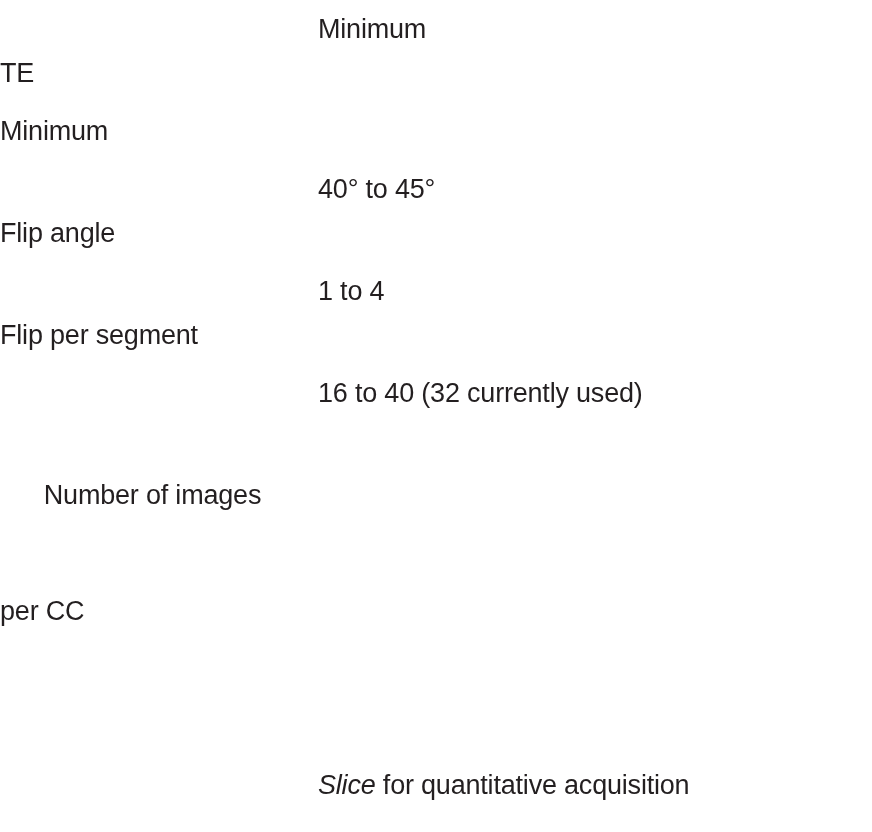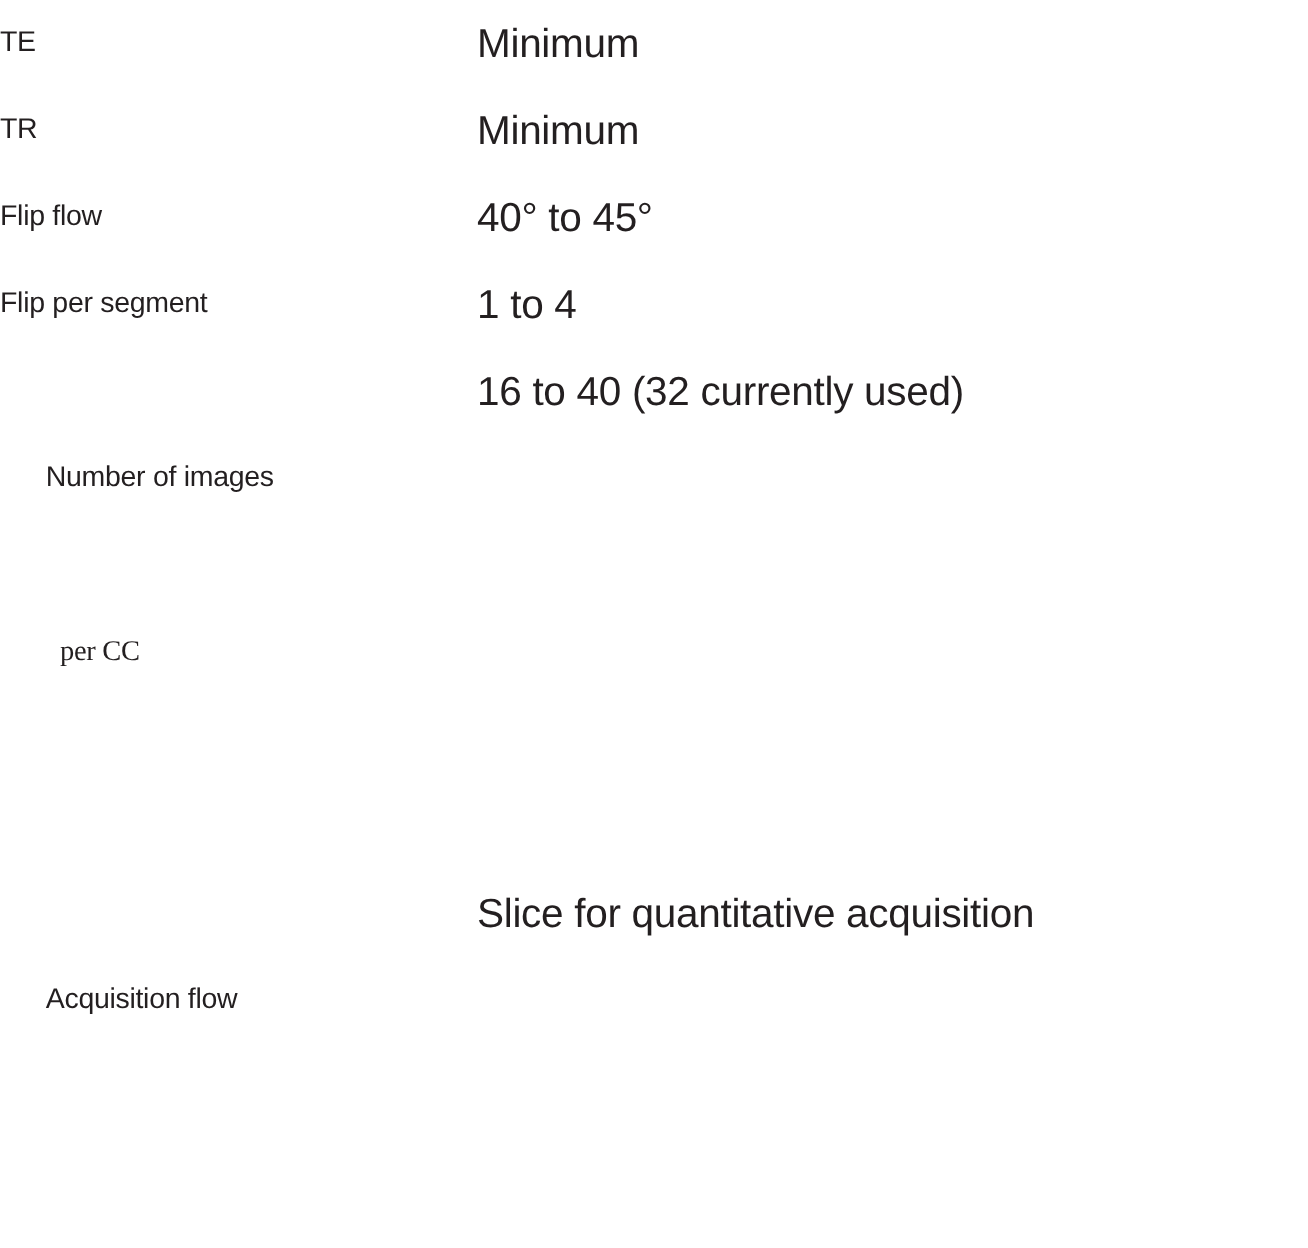--- a/index.html
+++ b/index.html
@@ -19,38 +19,38 @@
     padding: 0;
     box-sizing: border-box;
   }
   .row {
     display: flex;
     align-items: flex-start;
   }
   .cell-label {
     width: 318px;
     flex: 0 0 318px;
-    font-size: 19px;
+    font-size: 27px;
     line-height: 58px;
     letter-spacing: -0.2px;
     white-space: pre-wrap;
+    margin-top: 44px;
   }
   .cell-value {
     flex: 1 1 auto;
     font-size: 27px;
     line-height: 58px;
     letter-spacing: -0.2px;
     white-space: nowrap;
   }
   .label-indent {
     display: block;
-    padding-left: 40px;
-    font-family: Liberation Serif, serif;
   }
   .italic {
+    font-style: italic;
   }
   sup {
     font-size: 0.62em;
     vertical-align: super;
     line-height: 0;
   }
   .row-tall .cell-label,
   .row-tall .cell-value {
     line-height: 58px;
   }
@@ -65,26 +65,25 @@
 <body>
 
 <div class="table">
 
   <div class="row">
     <div class="cell-label">TE</div>
     <div class="cell-value">Minimum</div>
   </div>
 
   <div class="row">
-    <div class="cell-label">TR</div>
     <div class="cell-value">Minimum</div>
   </div>
 
   <div class="row">
-    <div class="cell-label">Flip flow</div>
+    <div class="cell-label">Flip angle</div>
     <div class="cell-value">40° to 45°</div>
   </div>
 
   <div class="row">
   </div>
 
 
 
   <div class="row">
     <div class="cell-label">Flip per segment</div>

